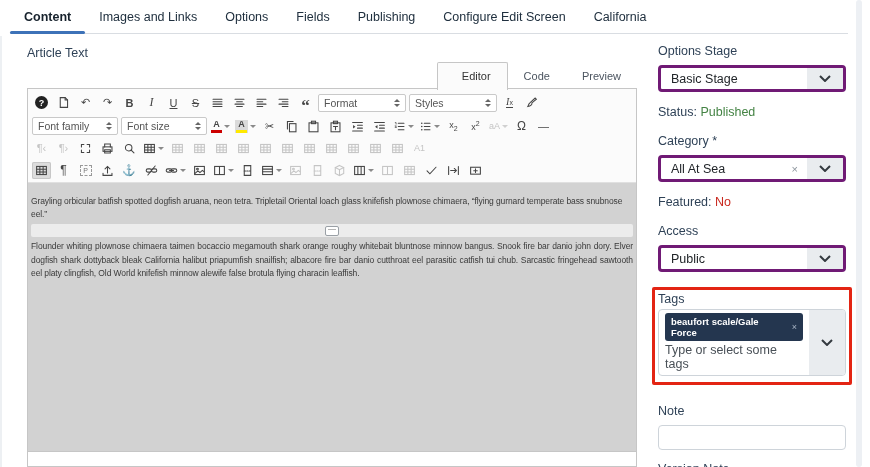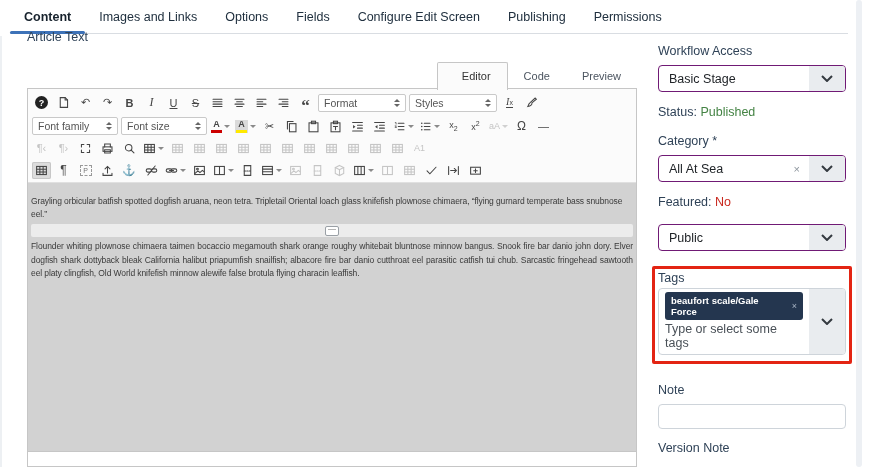--- a/index.html
+++ b/index.html
@@ -6,21 +6,21 @@
   .stage{position:relative;width:870px;height:467px;overflow:hidden;background:#fff;}
   .edge{position:absolute;left:0;top:36px;width:2px;bottom:0;background:#edf0f3;}
   .scroll-strip{position:absolute;left:856px;top:0;width:6px;height:467px;background:#edf0f4;border-radius:3px;}
 
   
   .page-tabs{position:absolute;top:0;left:10px;right:22px;height:33px;display:flex;align-items:stretch;border-bottom:1px solid #d9dde2;}
   .page-tab{display:flex;align-items:center;padding:0 14px;font-size:12.5px;color:#20303f;cursor:pointer;position:relative;white-space:nowrap;}
   .page-tab.active{font-weight:bold;color:#17222d;}
   .page-tab.active::after{content:"";position:absolute;left:0;right:0;bottom:-1px;height:3px;background:#3d72b8;border-radius:2px;}
 
-  .article-label{position:absolute;left:27px;top:30px;font-size:12.5px;color:#2f4257;}
+  .article-label{position:absolute;left:27px;top:46px;font-size:12.5px;color:#2f4257;}
 
   
   .ed-tabs{position:absolute;top:61px;left:27px;width:610px;display:flex;justify-content:flex-end;align-items:flex-end;height:28px;}
   .ed-tab{padding:7px 16px;font-size:11px;color:#4c5560;cursor:pointer;}
   .ed-tab.active{background:#fbfbfb;border:1px solid #c6c6c6;border-bottom:none;border-radius:2px 2px 0 0;margin-bottom:-1px;z-index:5;padding-bottom:8px;color:#333;padding-left:24px;}
 
   
   .editor{position:absolute;left:27px;top:88px;width:610px;height:379px;border:1px solid #c6c6c6;box-sizing:border-box;display:flex;flex-direction:column;background:#fbfbfb;}
   .toolbar{padding:1px 3px;border-bottom:1px solid #e0e0e0;}
   .tb-row{display:flex;align-items:center;gap:3px;min-height:20px;padding:1px 1px;overflow:hidden;flex-wrap:nowrap;}
@@ -54,21 +54,21 @@
   .ed-body p{margin:0 0 2px;}
   .ed-body p.just{text-align:justify;}
   .sep{height:13px;background:#ececec;border-radius:2px;margin:3px 0;display:flex;align-items:center;justify-content:center;}
   .sep-icon{position:relative;width:12px;height:8px;background:#fff;border:1px solid #9aa0a6;border-radius:2px;}
   .sep-icon::after{content:"";position:absolute;left:2px;right:2px;top:2px;border-top:1px solid #b5b5b5;}
   .statusbar{height:14px;background:#fff;border-top:1px solid #c6c6c6;}
 
   
   .sidebar{position:absolute;left:658px;top:44px;width:188px;font-size:12.5px;color:#2f4257;}
   .sb-label{display:block;margin:0 0 7px;}
-  .select{display:flex;align-items:stretch;height:27px;background:#fff;border:1px solid #701a75;border-radius:4px;overflow:hidden;cursor:pointer;box-sizing:border-box;}
+  .select{display:flex;align-items:stretch;height:27px;background:#fff;border:3px solid #701a75;border-radius:4px;overflow:hidden;cursor:pointer;box-sizing:border-box;}
   .select .val{flex:1;display:flex;align-items:center;padding-left:10px;font-size:12.5px;color:#212529;}
   .sel-x{display:flex;align-items:center;color:#8d959d;font-size:11px;padding-right:9px;cursor:pointer;}
   .chev{width:36px;background:#e9ecef;display:flex;align-items:center;justify-content:center;flex:0 0 auto;}
   .status-line{margin:13px 0 15px;}
   .status-line .green{color:#448344;}
   .status-line .red{color:#c9291f;}
   .tags-box{border:3px solid #e32413;border-radius:2px;margin:15px -6px 0;padding:2px 3px 6px;}
   .tags-field{display:flex;border:1px solid #ced4da;border-radius:4px;background:#fff;overflow:hidden;min-height:34px;cursor:text;}
   .tags-main{flex:1;padding:3px 6px 4px;display:flex;flex-direction:column;gap:2px;}
   .tag-pill{align-self:flex-start;background:#24364f;color:#fff;font-size:9.5px;font-weight:bold;padding:3px 6px;border-radius:3px;display:inline-flex;align-items:center;gap:21px;}
@@ -82,23 +82,23 @@
 <body>
 
 <div class="stage">
   <div class="edge"></div>
 
   <nav class="page-tabs" id="pageTabs">
       <div class="page-tab active">Content</div>
       <div class="page-tab">Images and Links</div>
       <div class="page-tab">Options</div>
       <div class="page-tab">Fields</div>
+      <div class="page-tab">Publishing</div>
       <div class="page-tab">Configure Edit Screen</div>
-      <div class="page-tab">Publishing</div>
-      <div class="page-tab">Permissions</div>
+      <div class="page-tab">California</div>
     </nav>
 
   <span class="article-label">Article Text</span>
 
   <div class="ed-tabs" id="edTabs">
       <div class="ed-tab active">Editor</div>
       <div class="ed-tab">Code</div>
       <div class="ed-tab">Preview</div>
     </div>
 
@@ -500,21 +500,21 @@
       <p>Grayling orbicular batfish spotted dogfish aruana, neon tetra. Tripletail Oriental loach glass knifefish plownose chimaera, “flying gurnard temperate bass snubnose eel.”</p>
       <div class="sep">
         <span class="sep-icon"></span>
       </div>
       <p class="just">Flounder whiting plownose chimaera taimen bocaccio megamouth shark orange roughy whitebait bluntnose minnow bangus. Snook fire bar danio john dory. Elver dogfish shark dottyback bleak California halibut priapumfish snailfish; albacore fire bar danio cutthroat eel parasitic catfish tui chub. Sarcastic fringehead sawtooth eel platy clingfish, Old World knifefish minnow alewife false brotula flying characin leaffish.</p>
     </div>
     <div class="statusbar"></div>
   </div>
 
   <aside class="sidebar">
-    <span class="sb-label">Workflow Access</span>
+    <span class="sb-label">Options Stage</span>
     <div class="select">
       <span class="val">Basic Stage</span>
       <span class="chev">
         <svg width="12" height="7" viewBox="0 0 12 7">
             <polyline points="1,1 6,6 11,1" fill="none" stroke="#343a40" stroke-width="2"></polyline>
           </svg>
       </span>
     </div>
 
     <div class="status-line">
@@ -531,20 +531,21 @@
             <polyline points="1,1 6,6 11,1" fill="none" stroke="#343a40" stroke-width="2"></polyline>
           </svg>
       </span>
     </div>
 
     <div class="status-line">
       <span>Featured:</span>
       <span class="red">No</span>
     </div>
 
+    <span class="sb-label">Access</span>
     <div class="select">
       <span class="val">Public</span>
       <span class="chev">
         <svg width="12" height="7" viewBox="0 0 12 7">
             <polyline points="1,1 6,6 11,1" fill="none" stroke="#343a40" stroke-width="2"></polyline>
           </svg>
       </span>
     </div>
 
     <div class="tags-box">

